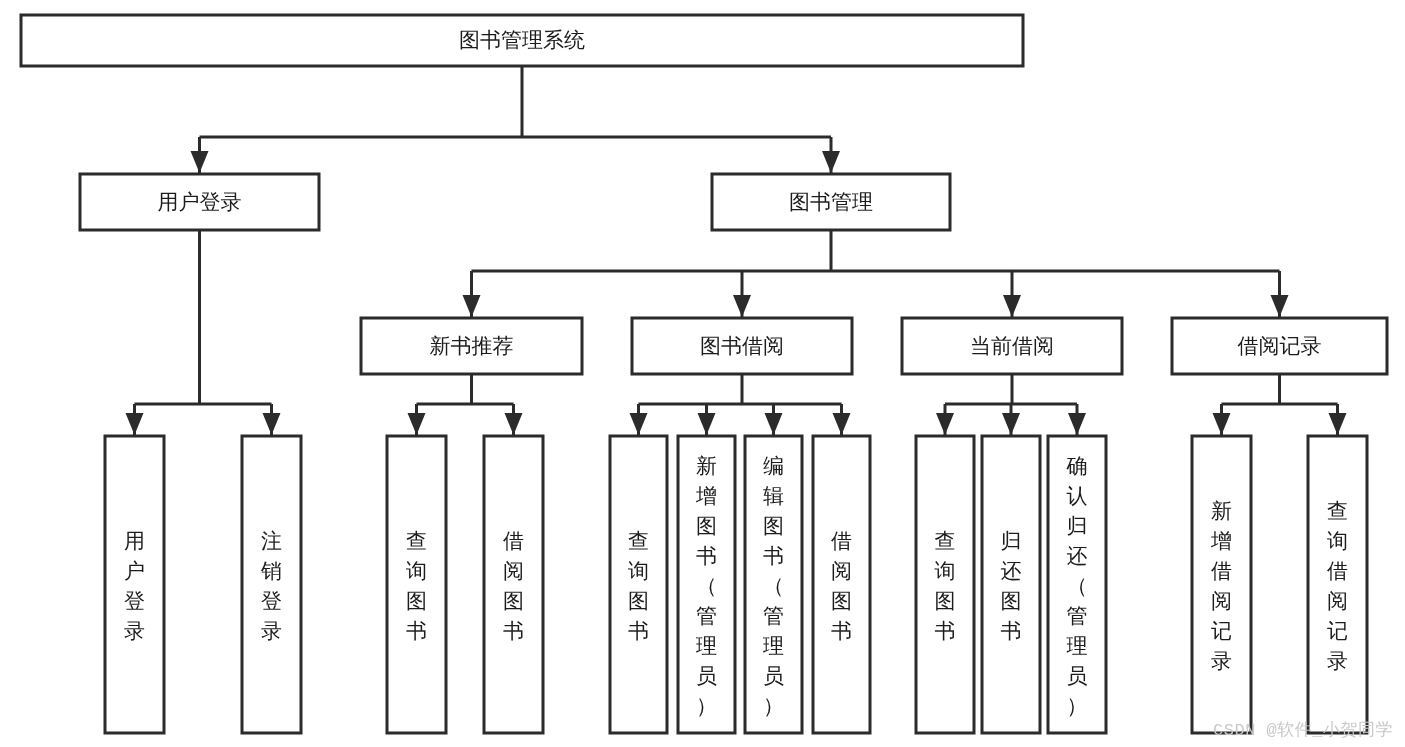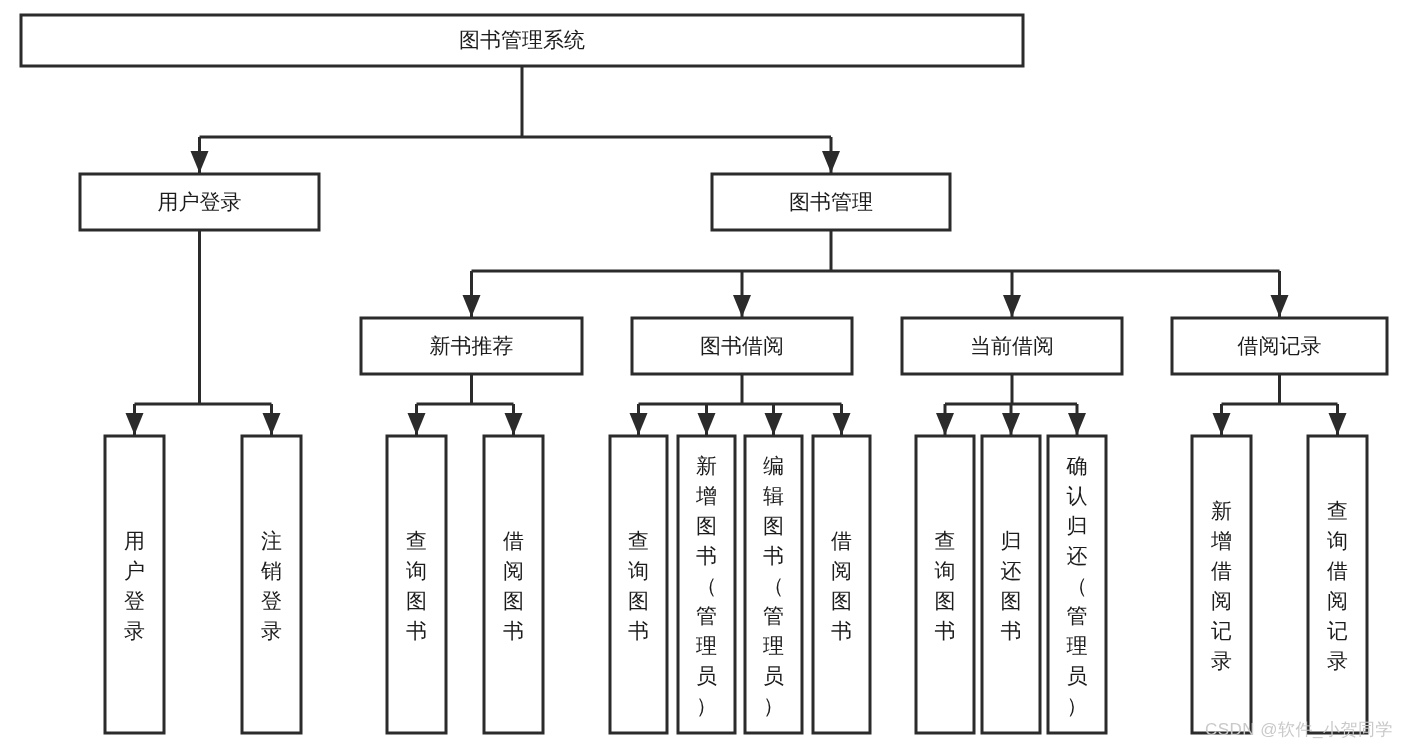--- a/index.html
+++ b/index.html
@@ -53,21 +53,21 @@
     fill: none;
   }
   .arrow-head {
     fill: #2b2b2b;
     stroke: none;
   }
   .watermark-text {
     position: absolute;
     right: 12px;
     bottom: 6px;
-    font-family: Liberation Sans, sans-serif;
+    font-family: Liberation Mono, monospace;
     font-size: 17px;
     color: #c9c9c9;
     letter-spacing: 0.5px;
     white-space: nowrap;
     user-select: none;
   }
 </style>
 </head>
 <body>
 

